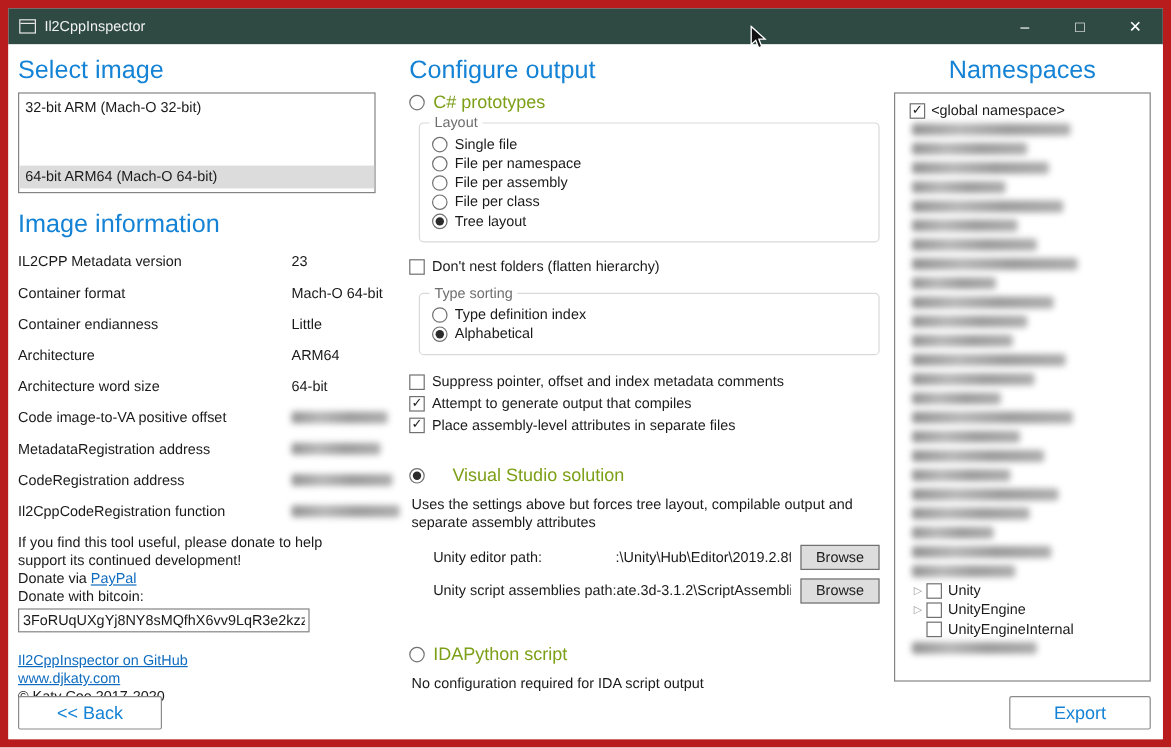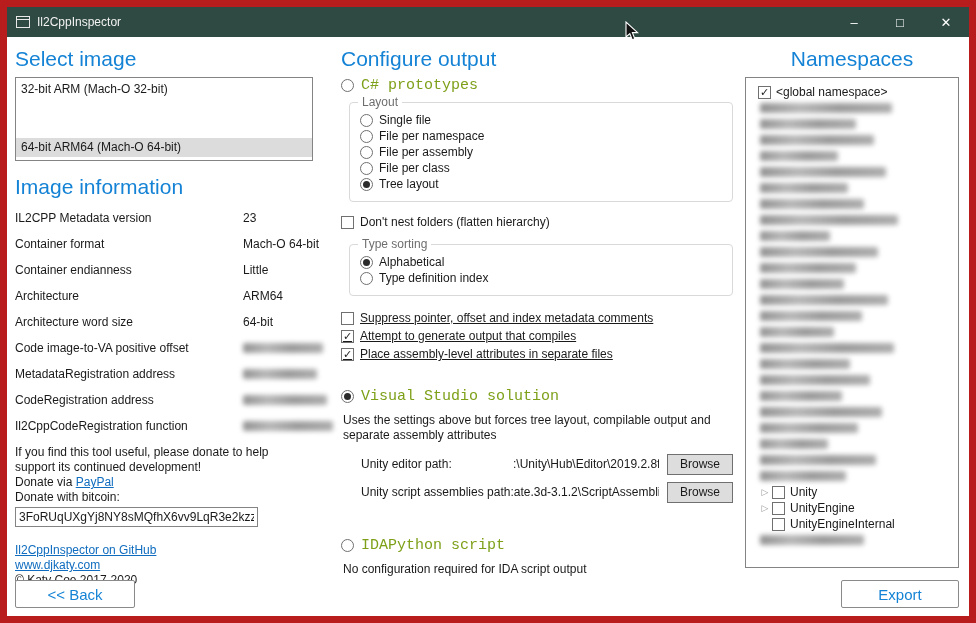--- a/index.html
+++ b/index.html
@@ -35,27 +35,27 @@
   .links-block{margin-top:16px;line-height:15px;}
   
   .big-btn{position:absolute;height:28px;background:#fff;border:1px solid #8a8a8a;border-radius:2px;color:var(--heading-blue,#1583d5);font-family:"Liberation Sans",sans-serif;font-size:15px;display:flex;align-items:center;justify-content:center;cursor:pointer;}
   .back-btn{left:8px;bottom:8px;width:120px;text-align:center;}
   .export-btn{right:10px;bottom:8px;width:118px;}
   
   .opt-row{display:flex;align-items:center;margin:2px 0;}
   .radio{flex:0 0 13px;width:13px;height:13px;border:1px solid #707070;border-radius:50%;background:#fff;box-sizing:border-box;position:relative;}
   .radio.sel::after{content:"";position:absolute;left:2px;top:2px;width:7px;height:7px;border-radius:50%;background:#2b2b2b;}
   .opt-label{margin-left:6px;white-space:nowrap;}
-  .green-row{margin:2px 0 8px;font-family:Liberation Mono, monospace;}
+  .green-row{margin:2px 0 8px;}
   .green-row .opt-label{color:var(--option-green,#7da018);font-size:15px;margin-left:7px;}
-  .mt24{margin-top:26px;}
+  .mt24{margin-top:26px;gap:16px;}
   .mt34{margin-top:34px;}
   .checkbox{flex:0 0 13px;width:13px;height:13px;border:1px solid #707070;background:#fff;box-sizing:border-box;display:flex;align-items:center;justify-content:center;font-size:11px;line-height:11px;color:#222;}
   .cb-row{display:flex;align-items:center;margin:2px 0;height:16px;}
-  .cb-group{margin-top:14px;text-decoration:underline;}
+  .cb-group{margin-top:14px;}
   
   .groupbox{border:1px solid #d9d9d9;border-radius:4px;margin:6px 0 12px 8px;padding:8px 10px 8px 10px;position:relative;}
   .gb-label{position:absolute;top:-8px;left:8px;background:#fff;padding:0 4px;color:#6e6e6e;}
   .mt12{margin-top:14px;}
   
   .desc{line-height:15px;margin:2px 0 10px 2px;}
   .path-row{display:flex;align-items:center;margin:6px 0 6px 20px;height:22px;}
   .path-label{flex:0 0 152px;white-space:nowrap;}
   .path-value{flex:1;text-align:right;margin-right:8px;white-space:nowrap;overflow:hidden;}
   .browse-btn{flex:0 0 66px;width:66px;height:21px;background:#ddd;border:1px solid #707070;font-family:"Liberation Sans",sans-serif;font-size:12px;color:#1a1a1a;cursor:pointer;}
@@ -171,26 +171,26 @@
 
       <div class="cb-row">
         <span class="checkbox"></span>
         <span class="opt-label">Don't nest folders (flatten hierarchy)</span>
       </div>
 
       <div class="groupbox mt12">
         <span class="gb-label">Type sorting</span>
         <div id="sorting-options">
             <div class="opt-row">
+              <span class="radio"></span>
+              <span class="opt-label">Type definition index</span>
+            </div>
+            <div class="opt-row">
               <span class="radio sel"></span>
               <span class="opt-label">Alphabetical</span>
-            </div>
-            <div class="opt-row">
-              <span class="radio"></span>
-              <span class="opt-label">Type definition index</span>
             </div>
           </div>
       </div>
 
       <div id="csharp-checkboxes" class="cb-group">
           <div class="cb-row">
             <span class="checkbox"></span>
             <span class="opt-label">Suppress pointer, offset and index metadata comments</span>
           </div>
           <div class="cb-row">

